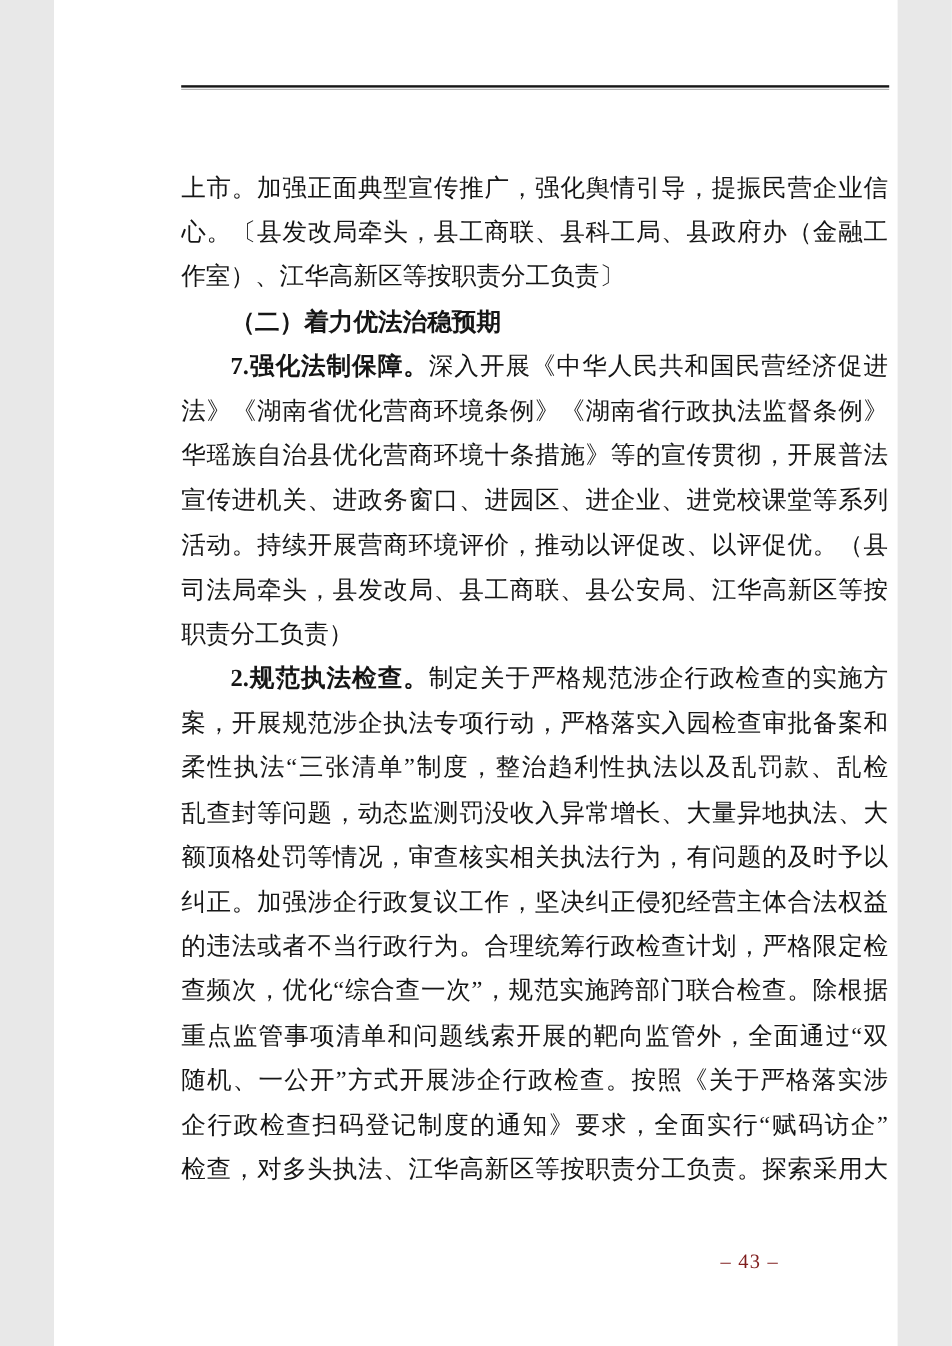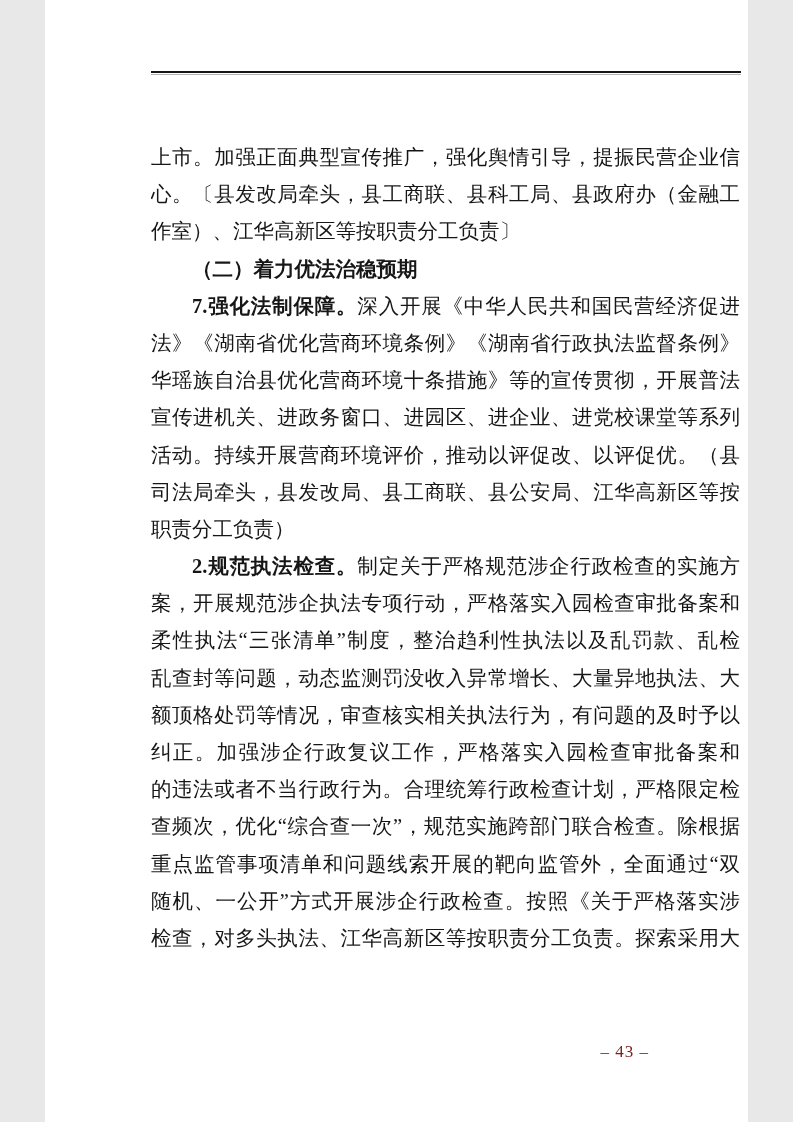--- a/index.html
+++ b/index.html
@@ -79,21 +79,22 @@
       <div class="line fill"><span class="seg">华瑶族自治县优化营商环境十条措施》等的宣传贯彻，开展普法</span></div>
       <div class="line fill"><span class="seg">宣传进机关、进政务窗口、进园区、进企业、进党校课堂等系列</span></div>
       <div class="line fill"><span class="seg">活动。持续开展营商环境评价，推动以评促改、以评促优。（县</span></div>
       <div class="line fill"><span class="seg">司法局牵头，县发改局、县工商联、县公安局、江华高新区等按</span></div>
       <div class="line"><span class="seg">职责分工负责）</span></div>
       <div class="line fill indent"><span class="seg b">2.规范执法检查。</span><span class="seg">制定关于严格规范涉企行政检查的实施方</span></div>
       <div class="line fill"><span class="seg">案，开展规范涉企执法专项行动，严格落实入园检查审批备案和</span></div>
       <div class="line fill"><span class="seg">柔性执法“三张清单”制度，整治趋利性执法以及乱罚款、乱检查、</span></div>
       <div class="line fill"><span class="seg">乱查封等问题，动态监测罚没收入异常增长、大量异地执法、大</span></div>
       <div class="line fill"><span class="seg">额顶格处罚等情况，审查核实相关执法行为，有问题的及时予以</span></div>
-      <div class="line fill"><span class="seg">纠正。加强涉企行政复议工作，严格落实入园检查审批备案和</span></div>
+      <div class="line fill"><span class="seg">纠正。加强涉企行政复议工作，坚决纠正侵犯经营主体合法权益</span></div>
       <div class="line fill"><span class="seg">的违法或者不当行政行为。合理统筹行政检查计划，严格限定检</span></div>
       <div class="line fill"><span class="seg">查频次，优化“综合查一次”，规范实施跨部门联合检查。除根据</span></div>
       <div class="line fill"><span class="seg">重点监管事项清单和问题线索开展的靶向监管外，全面通过“双</span></div>
       <div class="line fill"><span class="seg">随机、一公开”方式开展涉企行政检查。按照《关于严格落实涉</span></div>
+      <div class="line fill"><span class="seg">企行政检查扫码登记制度的通知》要求，全面实行“赋码访企”</span></div>
       <div class="line fill"><span class="seg">检查，对多头执法、江华高新区等按职责分工负责。探索采用大</span></div>
     </div>
   <div class="page-number">– 43 –</div>
 </div>
 
 </body></html>

